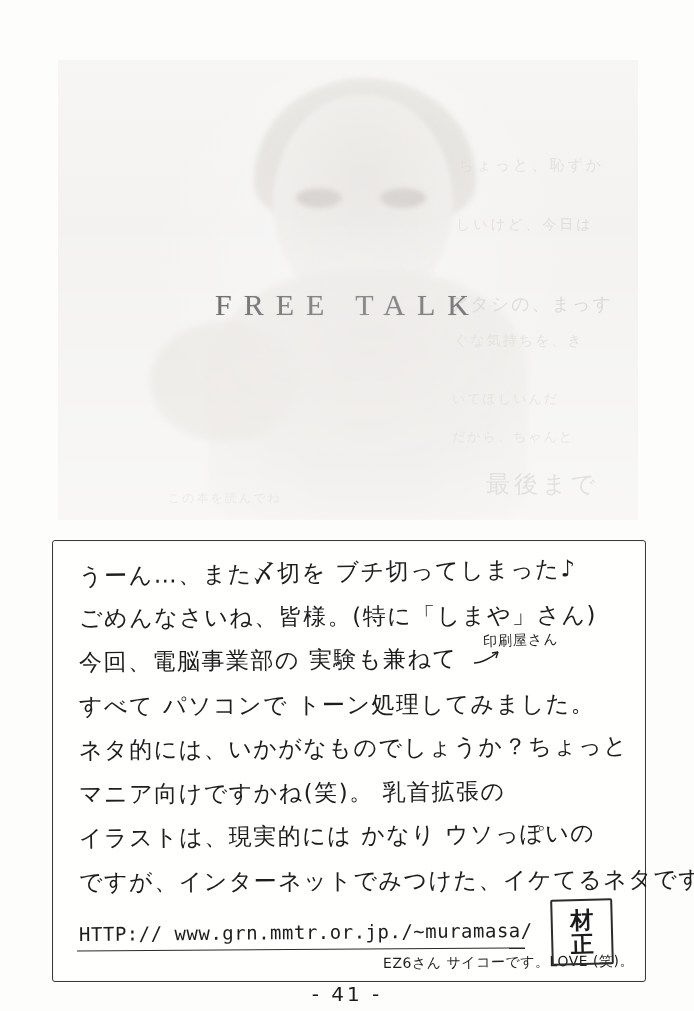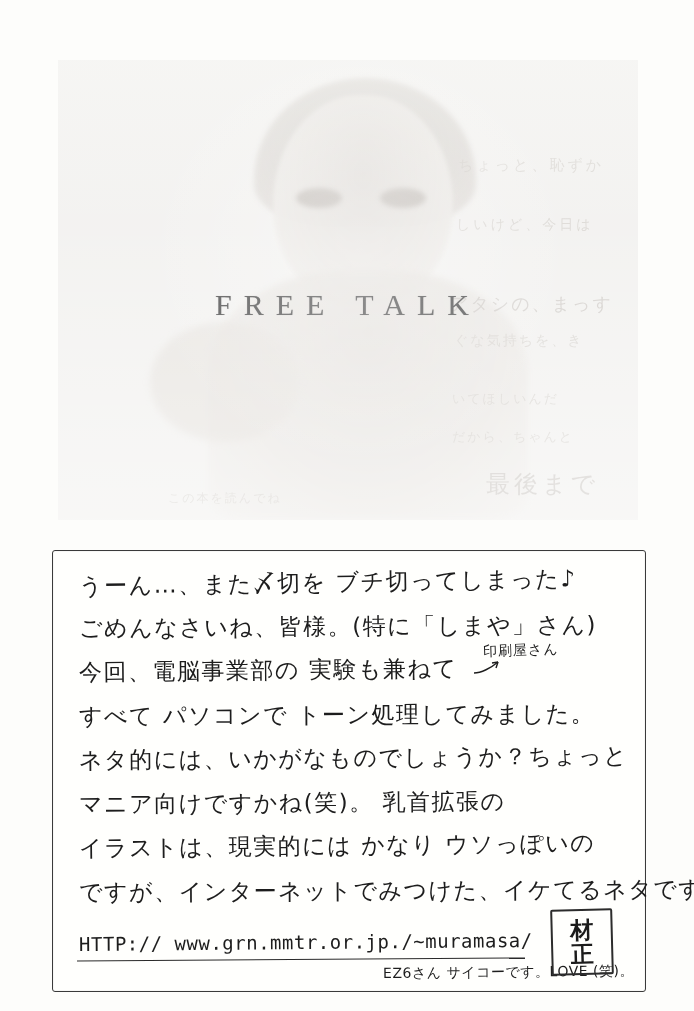--- a/index.html
+++ b/index.html
@@ -136,21 +136,20 @@
   .note-panel {
     position: absolute;
     left: 52px;
     top: 540px;
     width: 592px;
     height: 440px;
     border: 1.6px solid #3a3a3a;
     border-radius: 3px;
     background: #fffffd;
     box-shadow: inset 0 0 0 1px rgba(0,0,0,0.03);
-    margin-top: 10px;
   }
 
   .hand {
     position: absolute;
     font-family: "DejaVu Sans", sans-serif;
     color: #1d1d1d;
     white-space: nowrap;
     transform-origin: left center;
   }
 
@@ -293,13 +292,14 @@
     <div class="url-underline"></div>
 
     <div class="hand footnote">EZ6さん サイコーです。LOVE (笑)。</div>
 
     <div class="stamp">
       <span>材</span>
       <span>正</span>
     </div>
   </div>
 
+  <div class="page-number">- 41 -</div>
 </div>
 
 </body></html>

